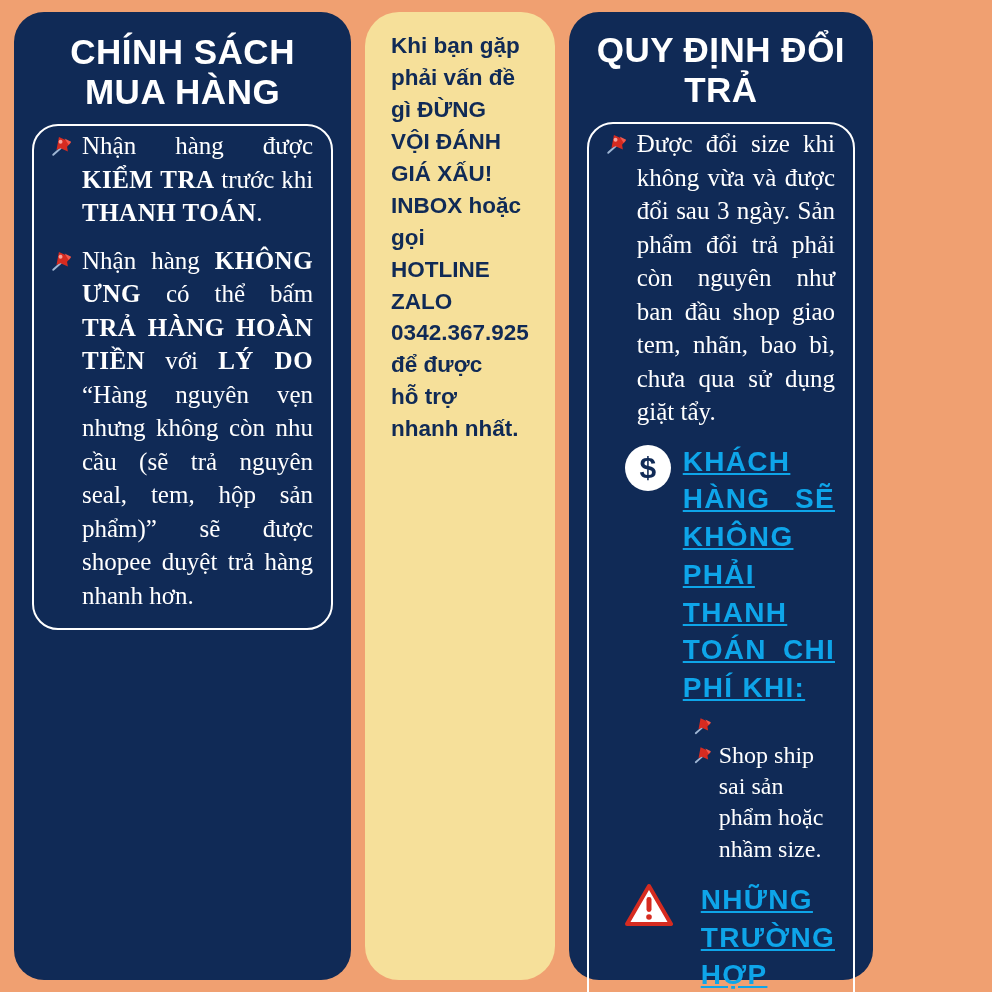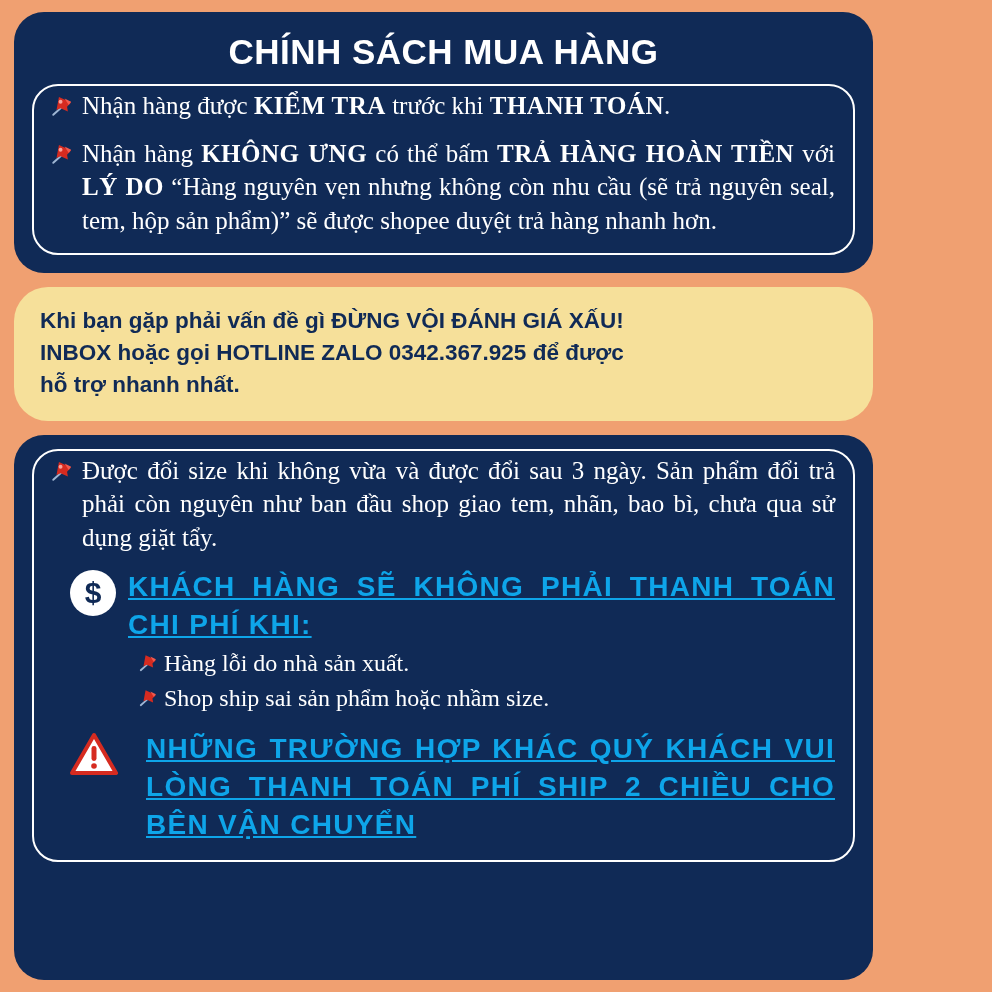--- a/index.html
+++ b/index.html
@@ -13,21 +13,21 @@
     font-family: "Liberation Sans", sans-serif;
     overflow: hidden;
   }
   .page {
     position: relative;
     width: 887px;
     height: 992px;
     box-sizing: border-box;
     padding: 12px 14px;
     display: flex;
-    flex-direction: column;
+    flex-direction: row;
     gap: 14px;
   }
 
   
   .panel-navy {
     background: #102a56;
     border-radius: 30px;
     color: #ffffff;
     box-sizing: border-box;
   }
@@ -208,20 +208,21 @@
     </div>
   </section>
 
   <section class="panel-yellow" id="hotline-box">
     <div class="hotline-line">Khi bạn gặp phải vấn đề gì ĐỪNG VỘI ĐÁNH GIÁ XẤU!</div>
     <div class="hotline-line">INBOX hoặc gọi HOTLINE ZALO 0342.367.925 để được</div>
     <div class="hotline-line">hỗ trợ nhanh nhất.</div>
   </section>
 
   <section class="panel-navy" id="return-policy">
+    <div class="section-title">QUY ĐỊNH ĐỔI TRẢ</div>
 
     <div class="inner-frame">
 
       <div class="bullet-row">
         <span class="pin">
           <svg viewBox="0 0 32 32" width="26" height="26" aria-hidden="true">
             <path d="M4 28 L14 19" stroke="#9fb6d4" stroke-width="2.4" stroke-linecap="round" fill="none"></path>
             <path d="M11 6 L26 13 L21 18 L22 24 L13 20 L8 22 Z" fill="#d62b20"></path>
             <path d="M18 8 L26 12 L23 16 Z" fill="#f05a4f"></path>
             <circle cx="13" cy="12" r="2.4" fill="#f8a39c"></circle>
@@ -236,21 +237,20 @@
           <div class="heading-caps">KHÁCH HÀNG SẼ KHÔNG PHẢI THANH TOÁN CHI PHÍ KHI:</div>
 
           <div class="sub-bullet">
             <span class="pin-sm">
               <svg viewBox="0 0 32 32" width="22" height="22" aria-hidden="true">
                 <path d="M4 28 L14 19" stroke="#9fb6d4" stroke-width="2.6" stroke-linecap="round" fill="none"></path>
                 <path d="M11 6 L26 13 L21 18 L22 24 L13 20 L8 22 Z" fill="#d62b20"></path>
                 <path d="M18 8 L26 12 L23 16 Z" fill="#f05a4f"></path>
               </svg>
             </span>
-            <div class="sub-bullet-text">Hàng lỗi do nhà sản xuất.</div>
           </div>
 
           <div class="sub-bullet">
             <span class="pin-sm">
               <svg viewBox="0 0 32 32" width="22" height="22" aria-hidden="true">
                 <path d="M4 28 L14 19" stroke="#9fb6d4" stroke-width="2.6" stroke-linecap="round" fill="none"></path>
                 <path d="M11 6 L26 13 L21 18 L22 24 L13 20 L8 22 Z" fill="#d62b20"></path>
                 <path d="M18 8 L26 12 L23 16 Z" fill="#f05a4f"></path>
               </svg>
             </span>

